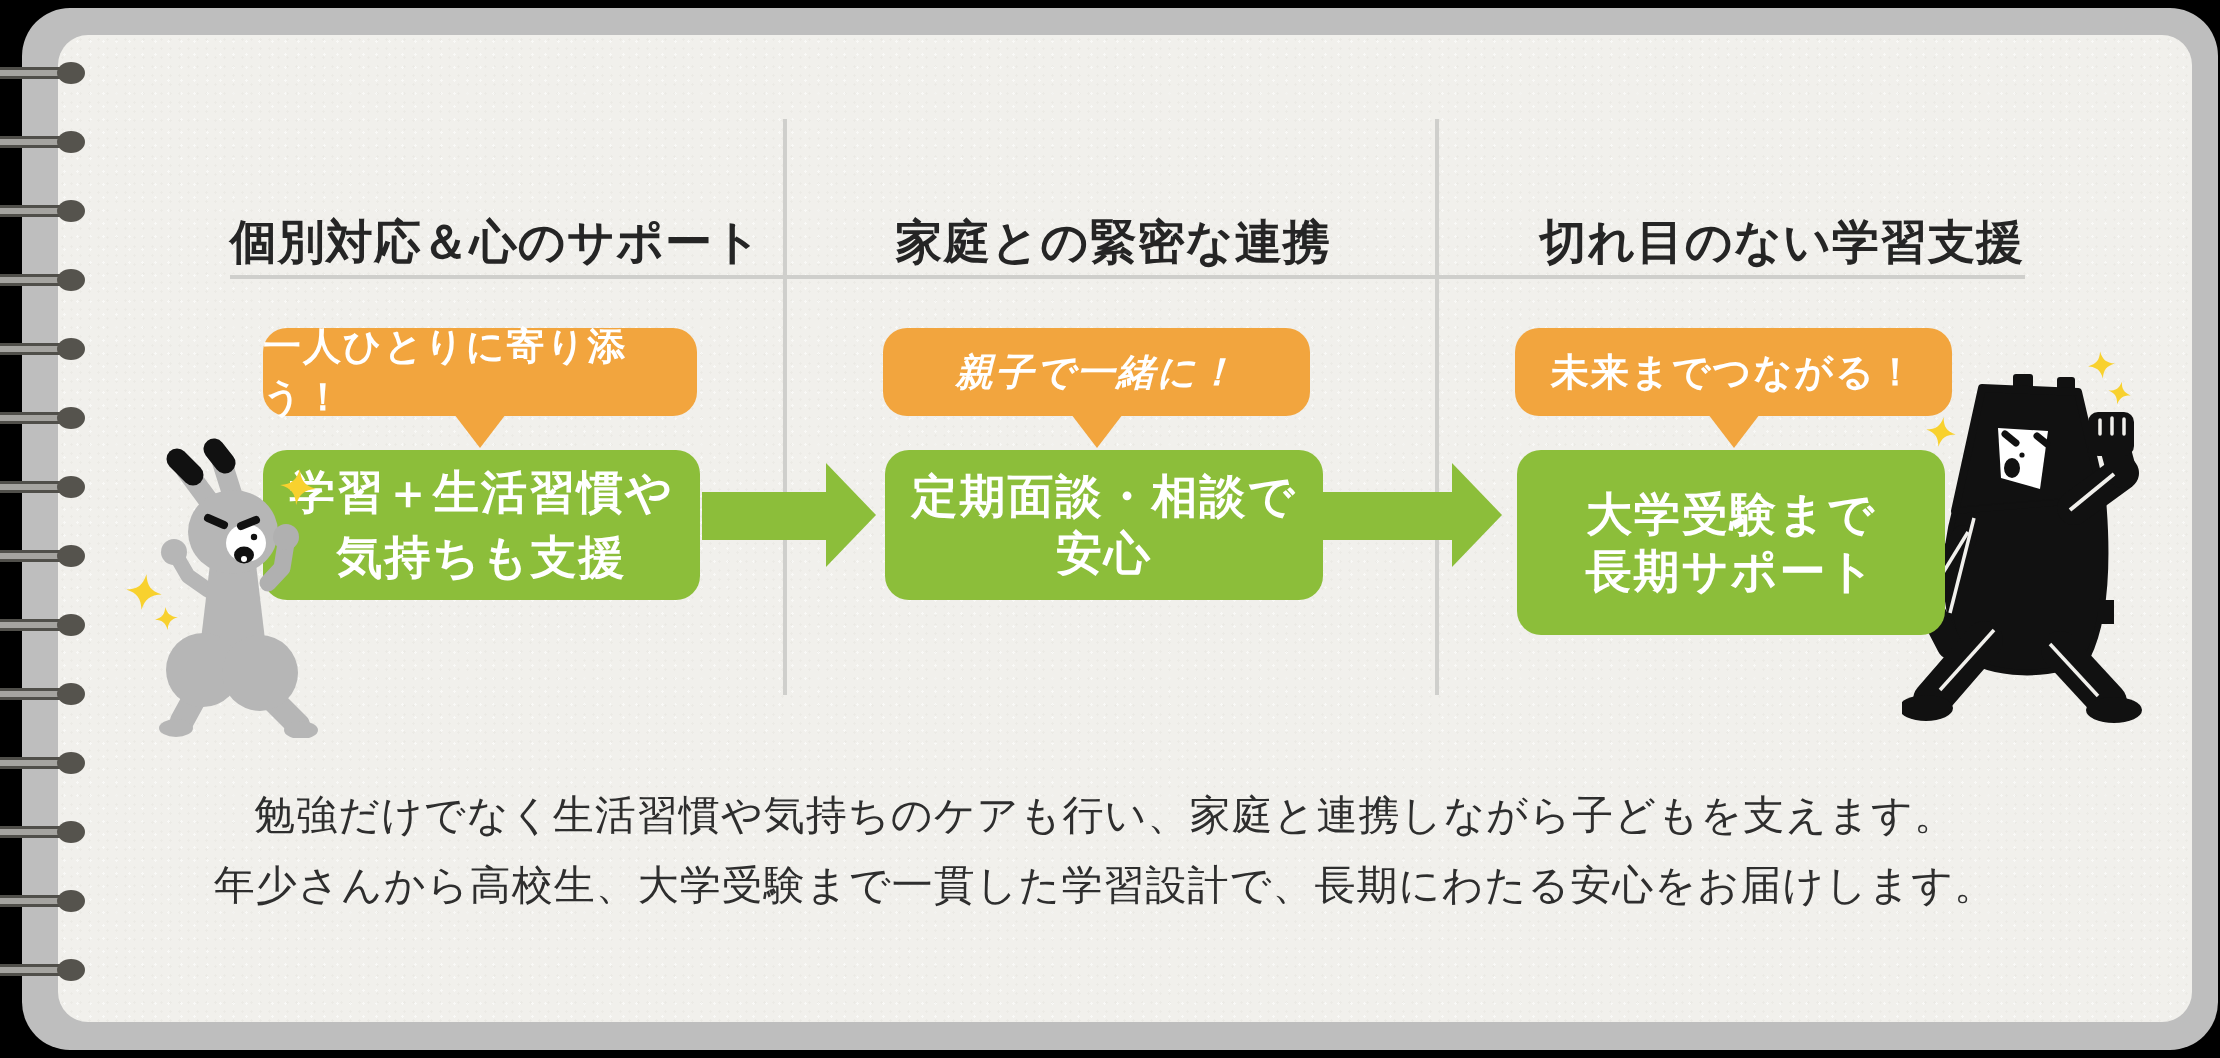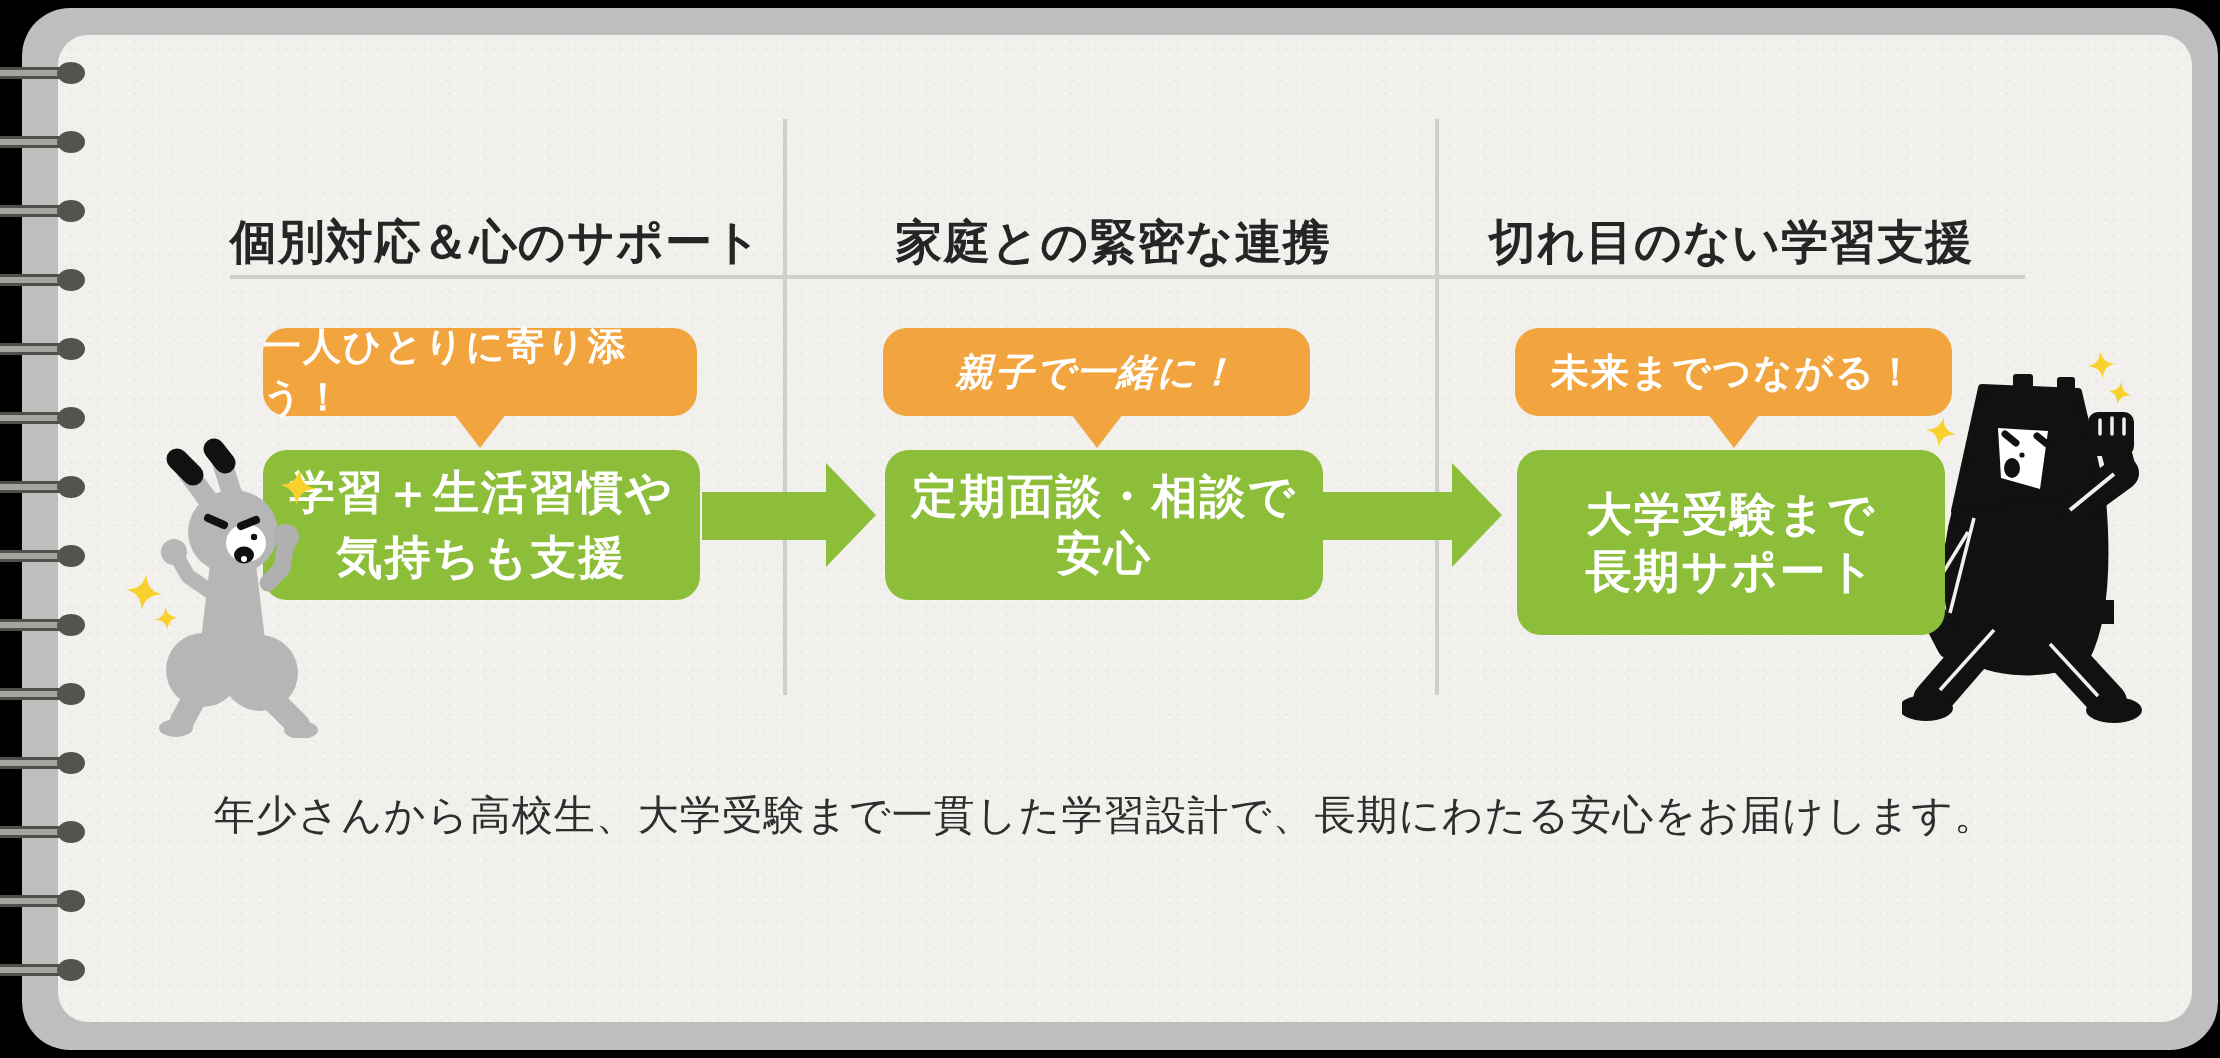--- a/index.html
+++ b/index.html
@@ -19,21 +19,21 @@
   .ring .bar{position:absolute;left:0;top:6px;width:60px;height:12px;
              background:linear-gradient(to bottom,#504f4a 0 25%,#a5a4a0 25% 75%,#504f4a 75% 100%);}
   .ring .knob{position:absolute;left:57px;top:1px;width:28px;height:22px;border-radius:50%;background:#55534d;}
   
   .vline{position:absolute;top:119px;width:4px;height:576px;background:var(--divider_gray);z-index:2;}
   .vline.v1{left:783px;} .vline.v2{left:1435px;}
   .hline{position:absolute;left:230px;top:275px;width:1795px;height:4px;background:var(--divider_gray);z-index:2;}
   
   .header{position:absolute;top:170px;height:56px;line-height:56px;text-align:center;
           font-size:47px;font-weight:700;letter-spacing:1px;color:var(--heading_text);z-index:4;margin-top:44px;}
-  .h1{left:208px;width:576px;} .h2{left:790px;width:646px;} .h3{left:1438px;width:586px;}
+  .h1{left:208px;width:576px;} .h2{left:790px;width:646px;} .h3{left:1438px;width:586px;text-align:right;}
   
   .bubble{position:absolute;top:328px;height:88px;border-radius:24px;background:var(--accent_orange);
           color:var(--bubble_text);font-size:38px;font-weight:700;letter-spacing:2px;
           display:flex;align-items:center;justify-content:center;z-index:5;}
   .b1{left:263px;width:434px;} .b2{left:883px;width:427px;font-style:italic;} .b3{left:1515px;width:437px;}
   .tail{position:absolute;left:50%;bottom:-32px;margin-left:-26px;width:0;height:0;
         border-left:26px solid transparent;border-right:26px solid transparent;
         border-top:34px solid var(--accent_orange);}
   
   .gbox{position:absolute;top:450px;border-radius:24px;background:var(--accent_green);
@@ -263,15 +263,16 @@
 
       <path d="M96 60 L146 63 L138 121 L99 110 Z" fill="#fff"></path>
       <path d="M103 66 L114 75" stroke="#111" stroke-width="7" stroke-linecap="round"></path>
       <path d="M135 68 L145 76" stroke="#111" stroke-width="7" stroke-linecap="round"></path>
       <circle cx="120" cy="87" r="2.6" fill="#111"></circle>
       <ellipse cx="110" cy="100" rx="8" ry="10" fill="#111"></ellipse>
     </svg>
   </div>
 
   <div class="footer">
+    <div>勉強だけでなく生活習慣や気持ちのケアも行い、家庭と連携しながら子どもを支えます。</div>
     <div>年少さんから高校生、大学受験まで一貫した学習設計で、長期にわたる安心をお届けします。</div>
   </div>
 </div>
 
 </body></html>

